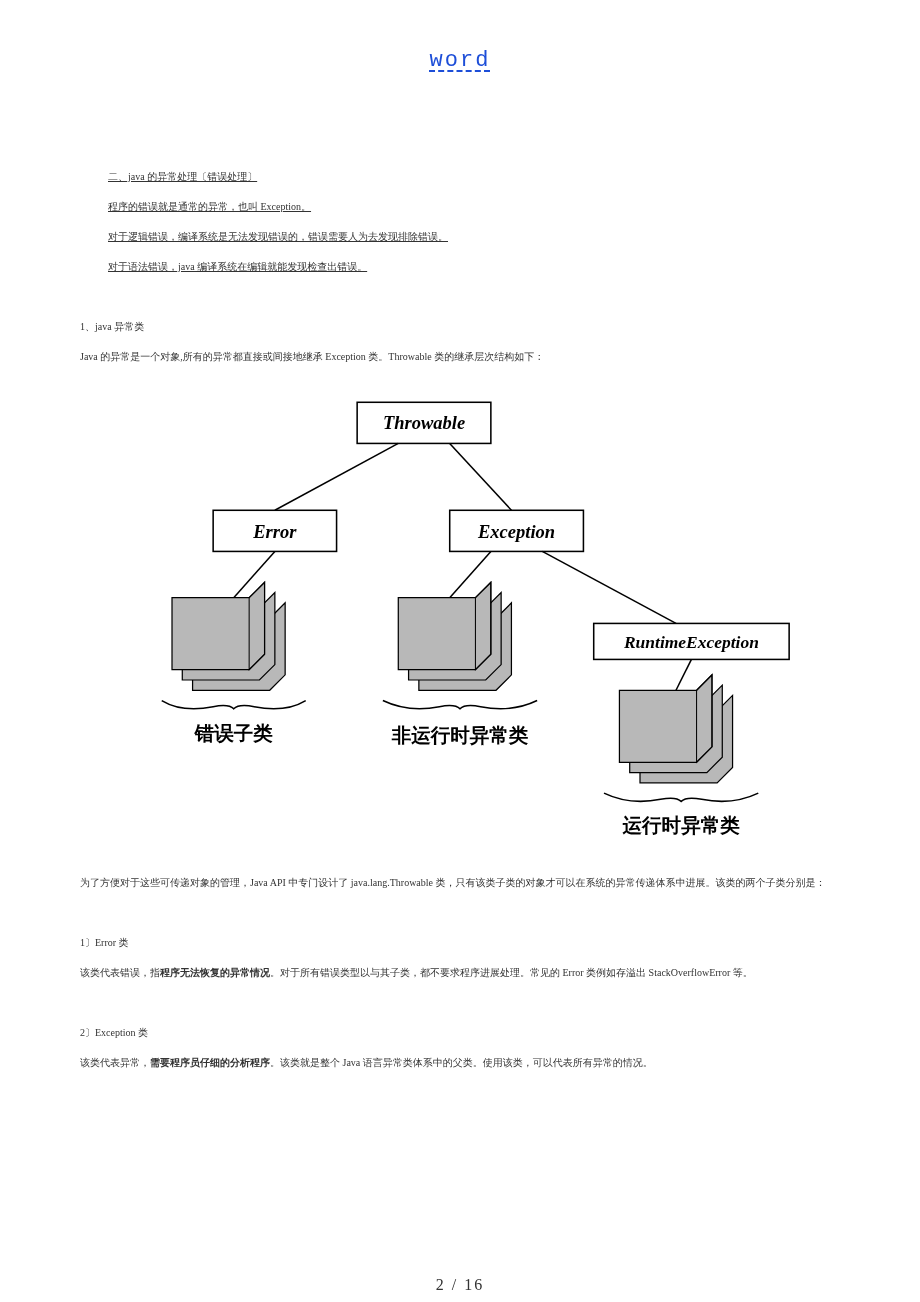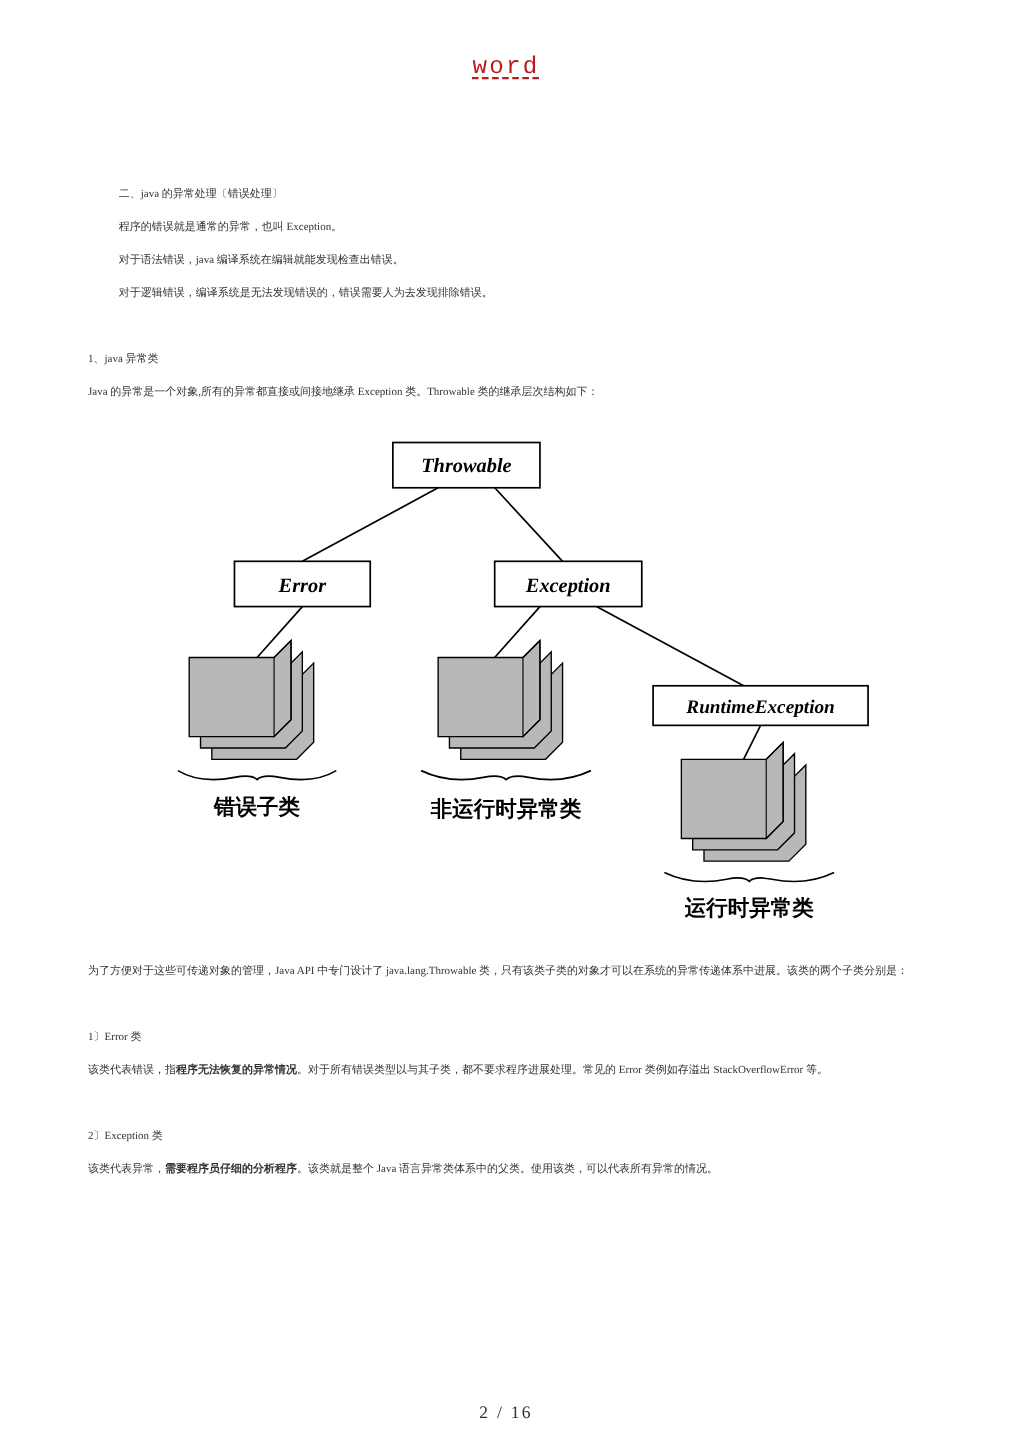--- a/index.html
+++ b/index.html
@@ -8,30 +8,30 @@
     background: #fff;
     width: 920px;
     min-height: 1302px;
     padding: 30px 80px 50px;
     font-size: 12px;
     color: #333;
     line-height: 2.8;
   }
   .header-title {
     text-align: center;
-    color: #b91c1c;
+    color: #1d4ed8;
     font-family: "Courier New", monospace;
     font-size: 22px;
     letter-spacing: 2px;
     text-decoration: underline dashed;
     text-underline-offset: 4px;
     margin-bottom: 40px;
   }
   .para { font-size: 10px; line-height: 3; text-align: justify; }
-  .indent-1 { padding-left: 28px; }
+  .indent-1 { padding-left: 28px; text-decoration: underline; }
   .spacer-md { height: 30px; }
   .sec-title { font-size: 10px; }
   .bold { font-weight: bold; }
   .diagram-wrap { width: 100%; padding: 20px 20px 10px; }
   svg text { font-family: "Times New Roman", "SimSun", serif; }
   .page-num {
     text-align: center;
     font-size: 16px;
     position: absolute;
     bottom: 24px;
@@ -44,22 +44,22 @@
 <body>
 <div class="container">
 
 <div class="header-title">word</div>
 
 
 <div class="spacer-md"></div>
 
 <p class="para indent-1 sec-title">二、java 的异常处理〔错误处理〕</p>
 <p class="para indent-1">程序的错误就是通常的异常，也叫 Exception。</p>
+<p class="para indent-1">对于逻辑错误，编译系统是无法发现错误的，错误需要人为去发现排除错误。</p>
 <p class="para indent-1">对于语法错误，java 编译系统在编辑就能发现检查出错误。</p>
-<p class="para indent-1">对于逻辑错误，编译系统是无法发现错误的，错误需要人为去发现排除错误。</p>
 
 <div class="spacer-md"></div>
 
 <p class="para">1、java 异常类</p>
 <p class="para">Java 的异常是一个对象,所有的异常都直接或间接地继承 Exception 类。Throwable 类的继承层次结构如下：</p>
 
 <div class="diagram-wrap">
 <svg viewBox="0 0 700 440" width="100%">
 
   <rect x="250" y="10" width="130" height="40" fill="#fff" stroke="#000" stroke-width="1.5"></rect>

